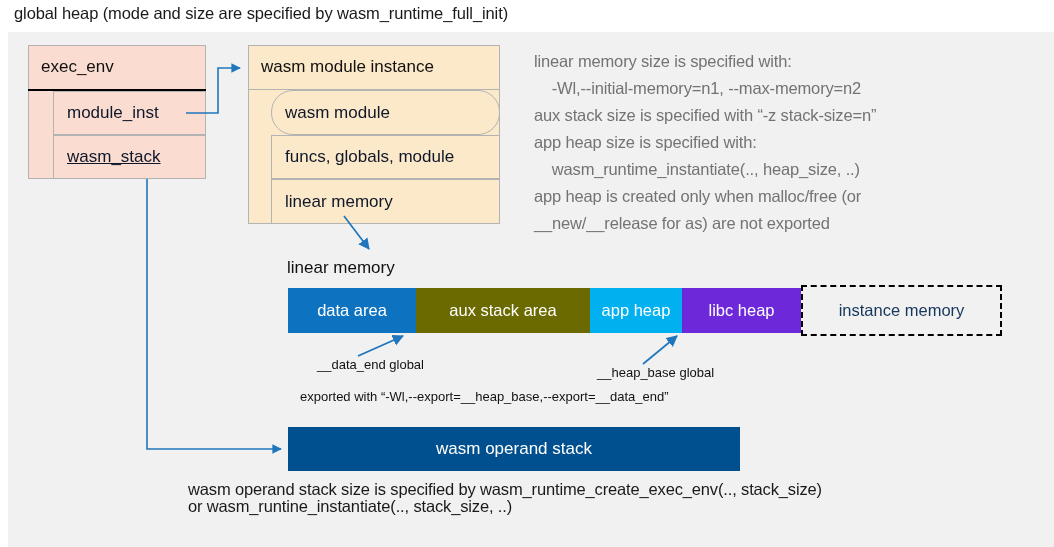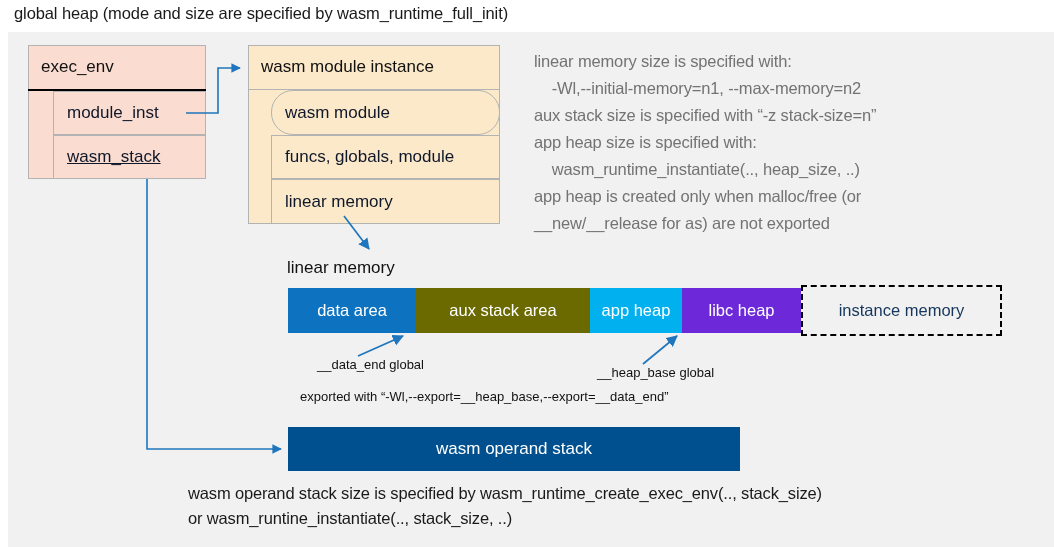--- a/index.html
+++ b/index.html
@@ -187,21 +187,21 @@
     font-size: 17px;
     color: #ffffff;
   }
 
   
   .bottom-notes {
     position: absolute;
     left: 188px;
     top: 481px;
     font-size: 16.5px;
-    line-height: 25px;
+    line-height: 17px;
     color: #1a1a1a;
     white-space: pre;
     letter-spacing: -0.15px;
   }
 
   
   .connectors {
     position: absolute;
     left: 0; top: 0;
     width: 1054px; height: 547px;

